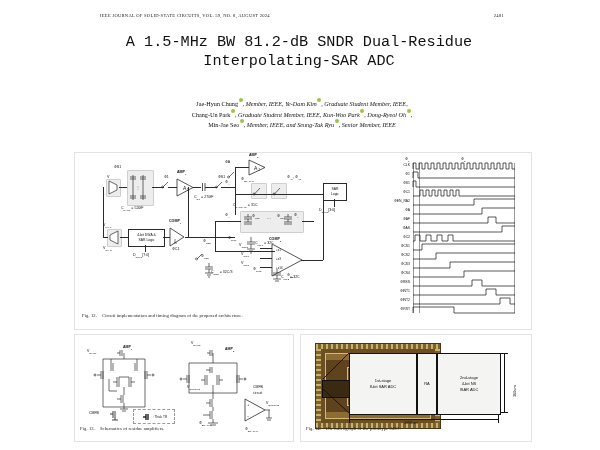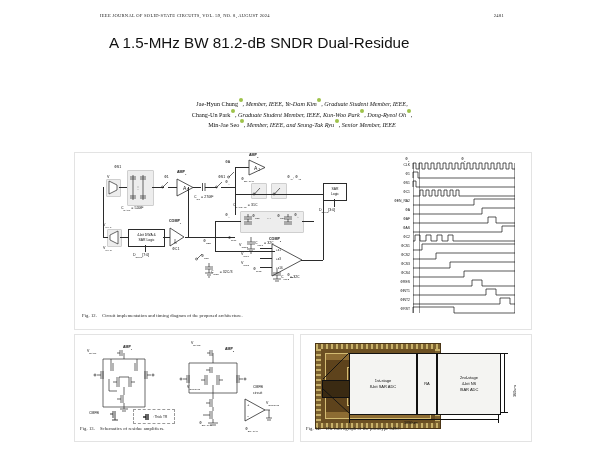--- a/index.html
+++ b/index.html
@@ -16,24 +16,24 @@
   .runhead{
     position:absolute;left:100px;top:13px;width:404px;
     display:flex;justify-content:space-between;align-items:baseline;
     font-size:4.6px;letter-spacing:.25px;color:#1a1a1a;
     font-family:"Liberation Serif", serif;
   }
   .runhead .rh-left{text-transform:uppercase;}
   .runhead .rh-right{font-size:4.6px;}
   
   .title{
-    position:absolute;left:109px;top:33px;width:414px;
-    color:#111;
+    position:absolute;left:92px;top:33px;width:414px;
+    text-align:center;color:#111;
     font-size:15.2px;line-height:19px;
-    font-family:Liberation Sans, sans-serif;
+    font-family:Liberation Mono, monospace;
   }
   
   .authors{
     position:absolute;left:95px;top:99px;width:414px;
     text-align:center;color:#111;
     font-size:6.2px;line-height:10.5px;
     font-family:"Liberation Serif", serif;
   }
   .authors i{font-style:italic;}
   .orcid{
@@ -150,20 +150,21 @@
 
 <div class="page">
 
   <div class="runhead">
     <span class="rh-left">IEEE JOURNAL OF SOLID-STATE CIRCUITS, VOL. 59, NO. 8, AUGUST 2024</span>
     <span class="rh-right">2481</span>
   </div>
 
   <div class="title">
     <div>A 1.5-MHz BW 81.2-dB SNDR Dual-Residue</div>
+    <div>Interpolating-SAR ADC</div>
   </div>
 
   <div class="authors">
     <div>
       <span>Jae-Hyun Chung</span><span class="orcid"></span><i>, Member, IEEE, Ye-Dam Kim</i><span class="orcid"></span><i>, Graduate Student Member, IEEE,</i>
     </div>
     <div>
       <span>Chang-Un Park</span><span class="orcid"></span><i>, Graduate Student Member, IEEE, Kun-Woo Park</i><span class="orcid"></span><i>, Dong-Ryeol Oh</i><span class="orcid"></span><span>,</span>
     </div>
     <div>

